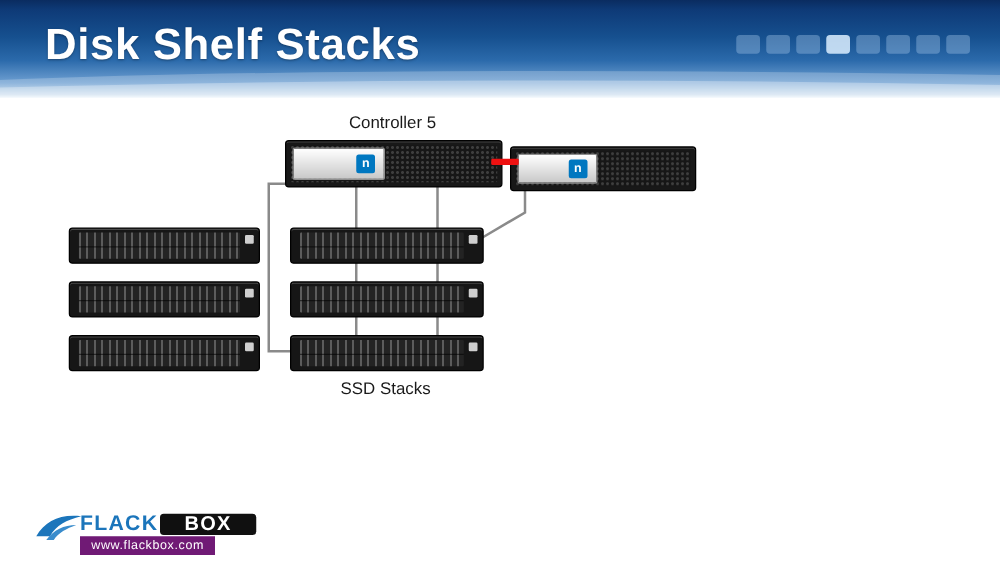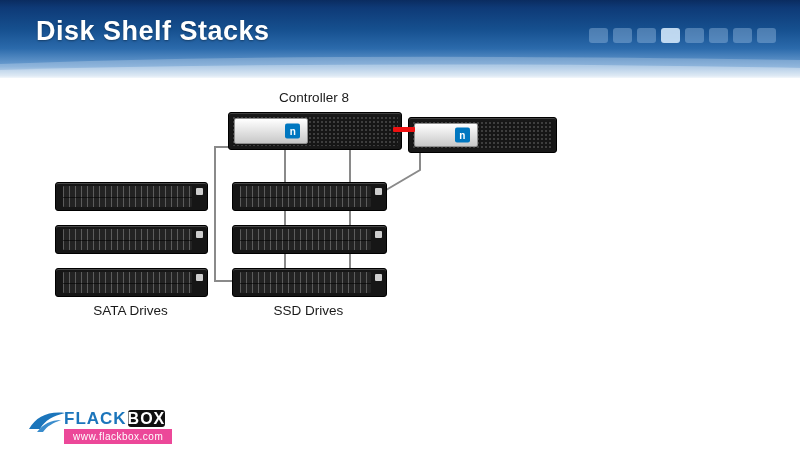--- a/index.html
+++ b/index.html
@@ -5,21 +5,21 @@
   html,body{margin:0;padding:0;}
   body{width:800px;height:450px;overflow:hidden;background:#fff;
        font-family:"Liberation Sans",sans-serif;}
   .slide{position:relative;width:800px;height:450px;background:#fff;}
 
   
   .header{position:absolute;left:0;top:0;width:800px;height:78px;
     background:linear-gradient(180deg,#0a2c60 0%,#0e3a77 10%,#16508f 38%,
                #2b6aab 62%,#6fa0d2 85%,#c2d8ec 97%,#e8f1f9 100%);}
   .header-curve{position:absolute;left:0;top:0;}
-  .title{position:absolute;left:36px;top:16px;color:#ffffff;font-size:27px;
+  .title{position:absolute;left:36px;top:16px;color:#ffffff;font-size:35px;
     font-weight:600;letter-spacing:0.5px;text-shadow:0 1px 2px rgba(0,0,0,0.35);}
   .squares{position:absolute;right:24px;top:28px;display:flex;gap:5px;}
   .sq{width:19px;height:15px;border-radius:3px;background:rgba(160,195,230,0.40);}
   .sq.bright{background:rgba(220,238,255,0.85);}
 
   
   .cables{position:absolute;left:0;top:0;z-index:1;}
   .cables .gray{stroke:#8a8a8a;stroke-width:2;fill:none;}
   .cable-red{position:absolute;left:393px;top:127px;width:22px;height:5px;
     background:#ee1111;border-radius:1px;z-index:4;}
@@ -57,22 +57,22 @@
   .ctrl2-label{left:408px;top:90px;width:147px;}
   .sata-label{left:55px;top:303px;width:151px;}
   .ssd-label{left:232px;top:303px;width:153px;}
 
   
   .logo{position:absolute;left:28px;top:407px;width:170px;height:40px;z-index:3;}
   .bird{position:absolute;left:0;top:1px;}
   .brand-row{position:absolute;left:36px;top:2px;white-space:nowrap;}
   .flack{color:#1b75bb;font-weight:bold;font-size:17px;letter-spacing:1px;}
   .box{background:#101010;color:#ffffff;font-weight:bold;font-size:16px;
-    letter-spacing:1px;padding:0 0;border-radius:3px;margin-left:1px;}
-  .site{position:absolute;left:36px;top:22px;background:#ec4899;color:#ffffff;
+    letter-spacing:1px;padding:0 20px;border-radius:3px;margin-left:1px;}
+  .site{position:absolute;left:36px;top:22px;background:#701a75;color:#ffffff;
     font-size:10px;padding:2px 9px;letter-spacing:0.5px;}
 </style>
 </head>
 <body>
 
 <div class="slide">
 
   <div class="header">
     <svg class="header-curve" width="800" height="78">
       <path d="M0 64 Q 300 52 800 60 L800 78 L0 78 Z" fill="rgba(255,255,255,0.22)"></path>
@@ -92,21 +92,21 @@
   </div>
 
   <svg class="cables" width="800" height="450">
     <polyline class="gray" points="233,147 215,147 215,281 233,281"></polyline>
     <line class="gray" x1="285" y1="148" x2="285" y2="281"></line>
     <line class="gray" x1="350" y1="148" x2="350" y2="281"></line>
     <polyline class="gray" points="420,152 420,170 386,190"></polyline>
   </svg>
   <div class="cable-red"></div>
 
-  <div class="label ctrl1-label">Controller 8</div>
+  <div class="label ctrl1-label">Controller 5</div>
 
   <div class="controller ctrl1">
     <div class="mesh"></div>
     <div class="panel">
       <div class="netapp">n</div>
     </div>
   </div>
   <div class="controller ctrl2">
     <div class="mesh"></div>
     <div class="panel">
@@ -133,22 +133,21 @@
   </div>
   <div class="shelf" style="left:232px;top:225px;width:153px;">
     <div class="slots"></div>
     <div class="cap"></div>
   </div>
   <div class="shelf" style="left:232px;top:268px;width:153px;">
     <div class="slots"></div>
     <div class="cap"></div>
   </div>
 
-  <div class="label sata-label">SATA Drives</div>
-  <div class="label ssd-label">SSD Drives</div>
+  <div class="label ssd-label">SSD Stacks</div>
 
   <div class="logo">
     <svg class="bird" width="38" height="26" viewBox="0 0 38 26">
       <path d="M1 21 C 8 9, 20 3, 37 5 C 25 8, 17 12, 12 21 Z" fill="#1b75bb"></path>
       <path d="M9 24 C 15 16, 23 12, 33 12 C 25 15, 19 18, 15 24 Z" fill="#3a8ccc"></path>
     </svg>
     <div class="brand-row">
       <span class="flack">FLACK</span><span class="box">BOX</span>
     </div>
     <div class="site">www.flackbox.com</div>

